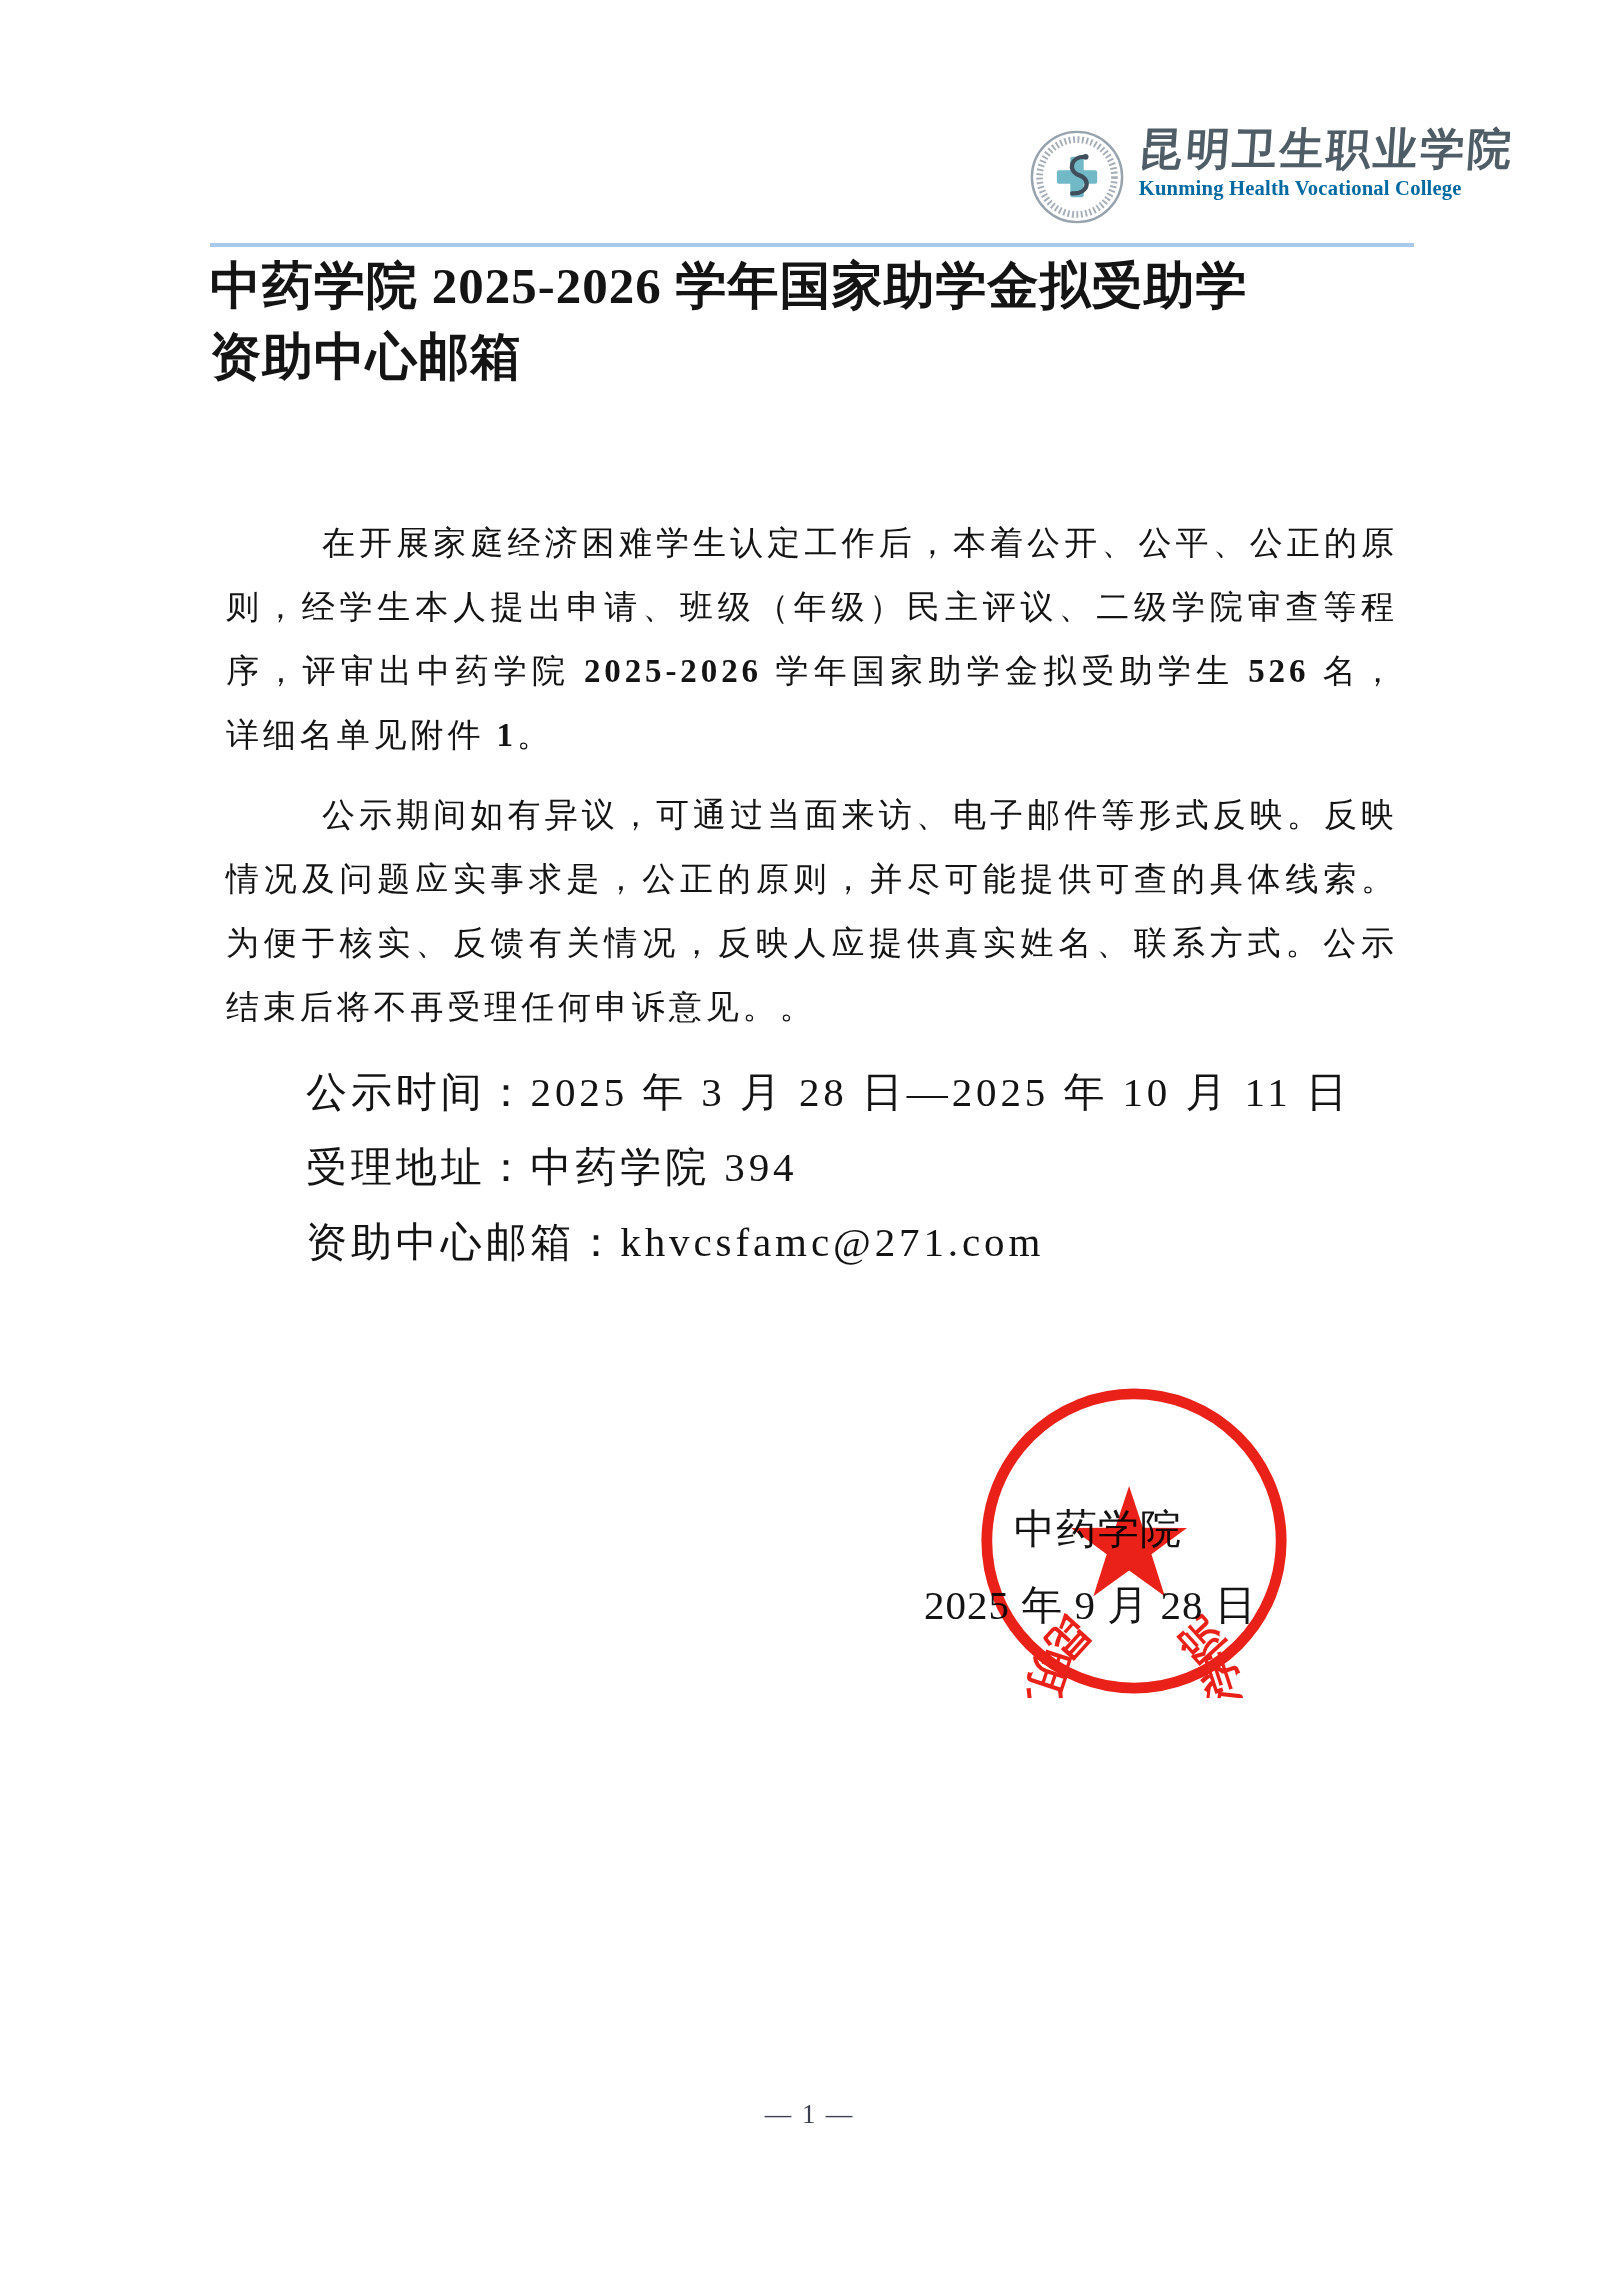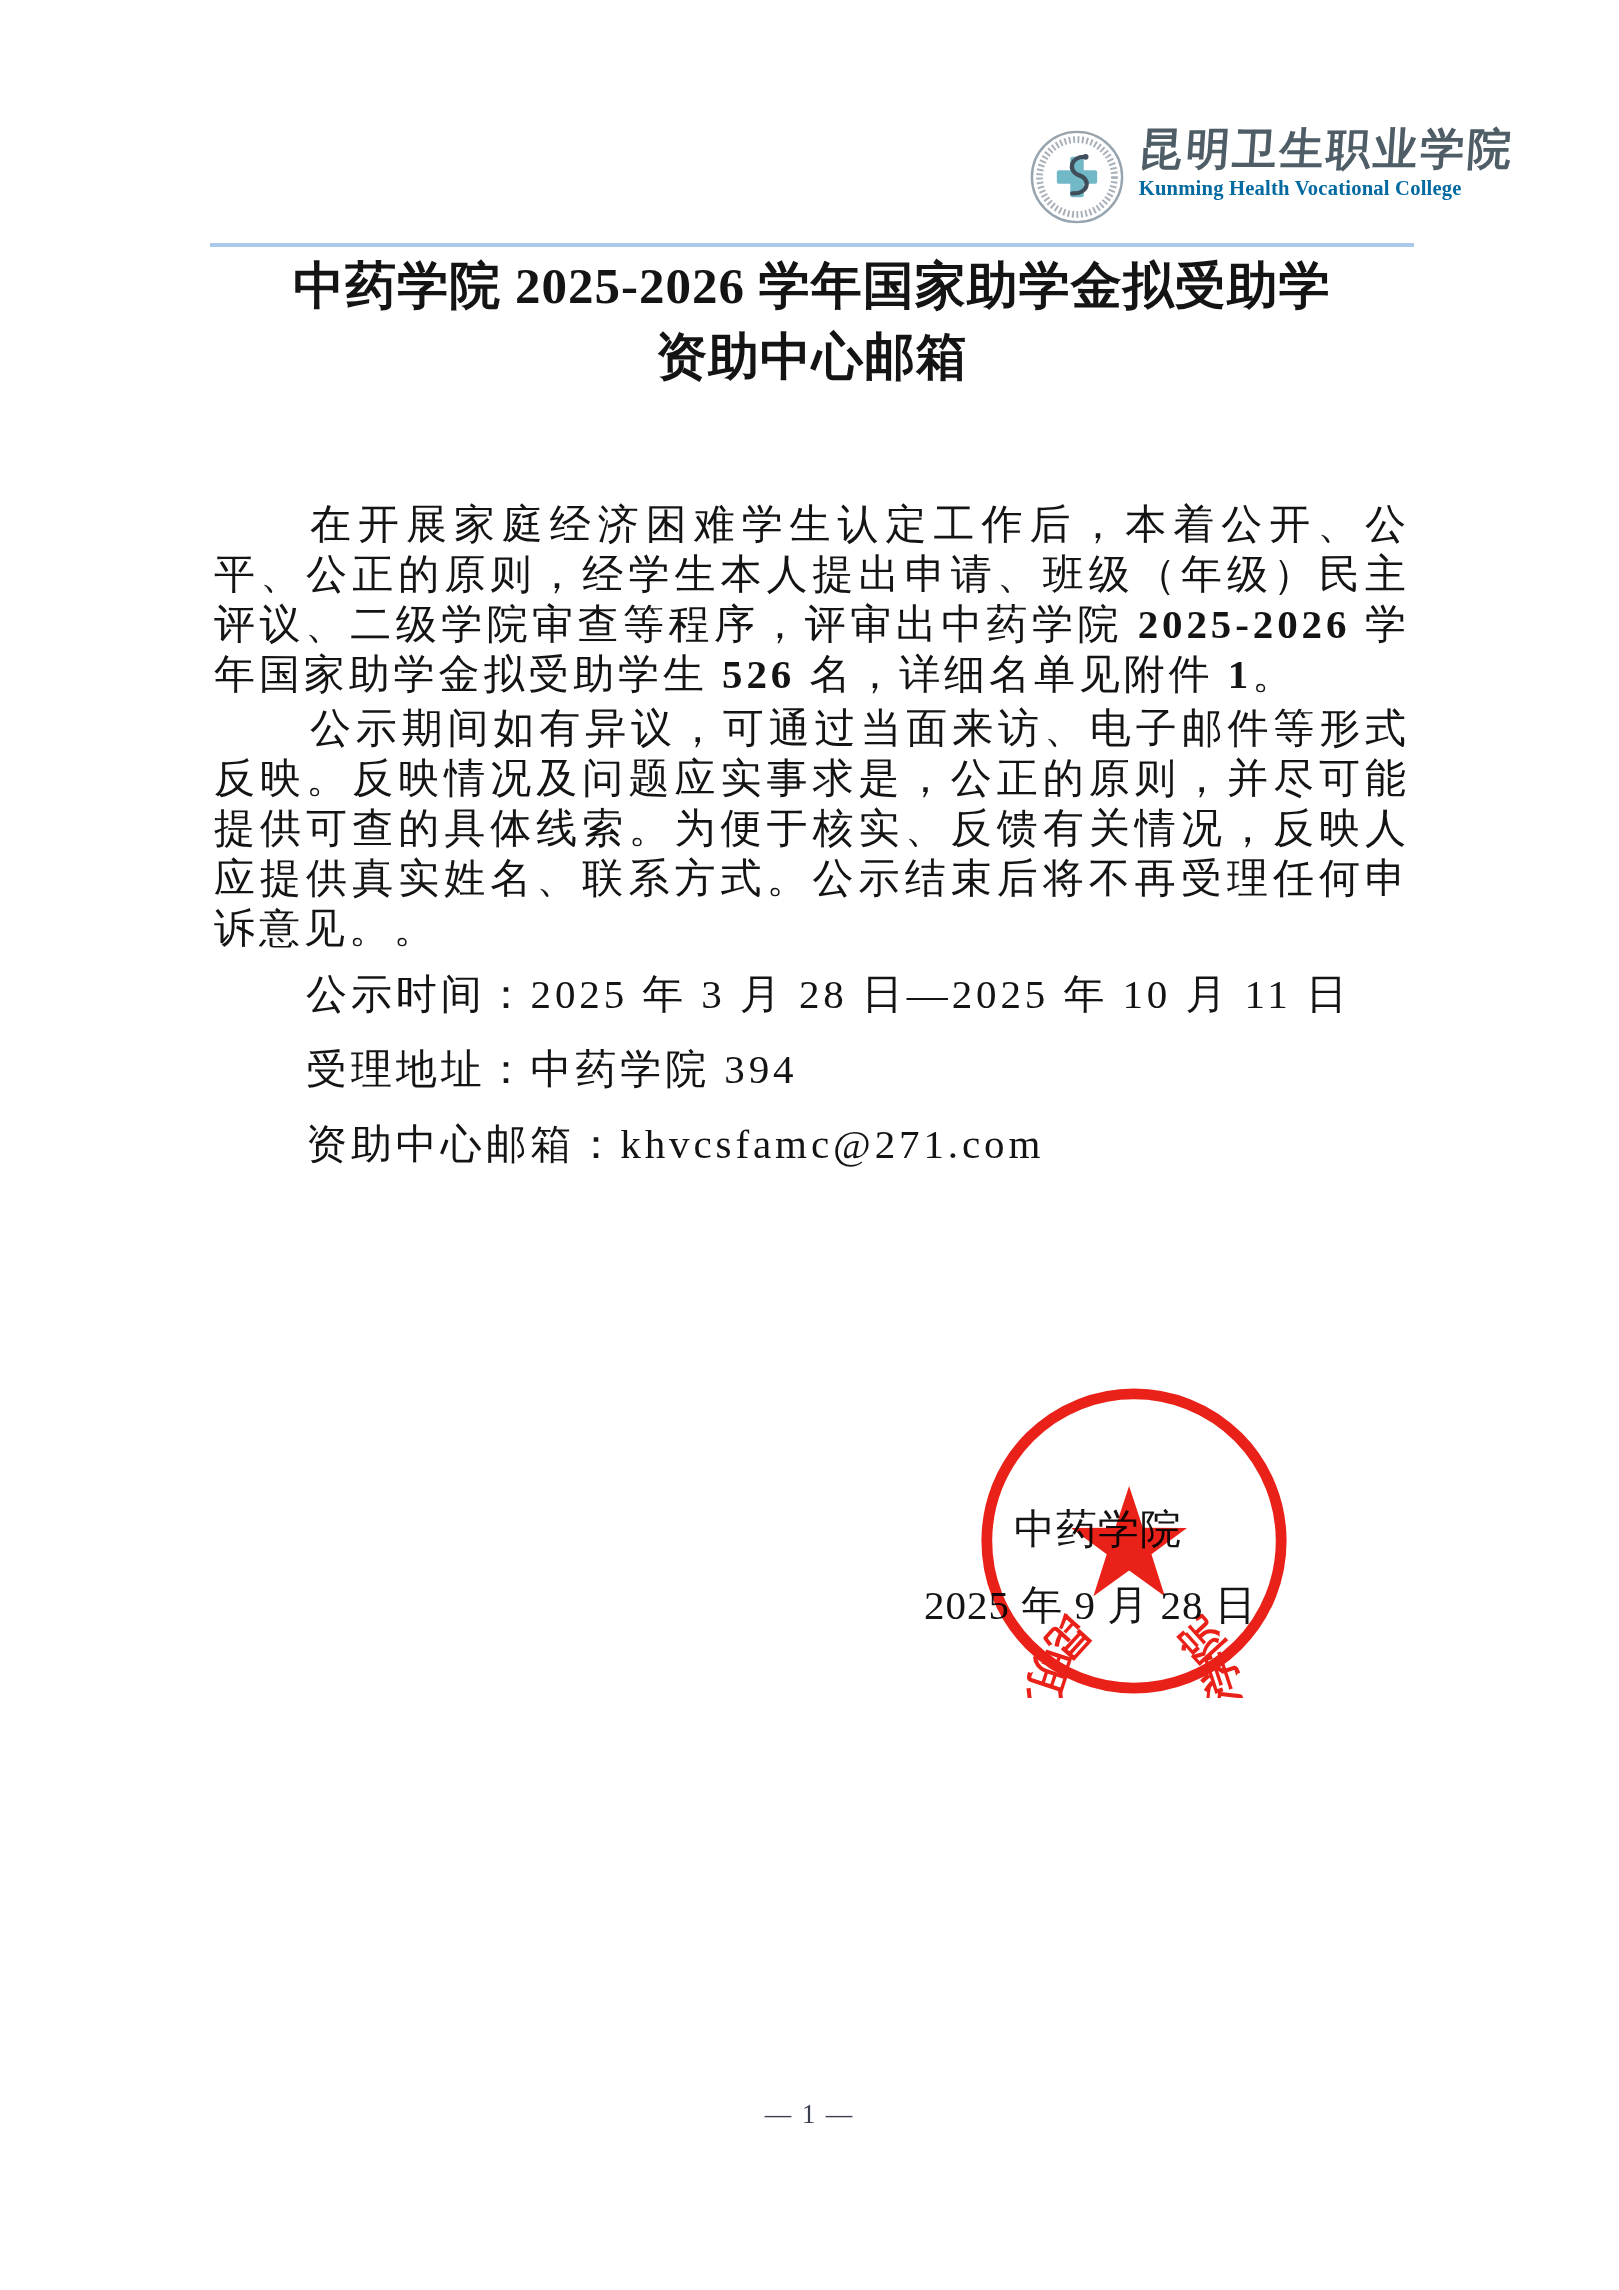--- a/index.html
+++ b/index.html
@@ -13,26 +13,26 @@
   .header-text { display:flex; flex-direction:column; }
   .cn-name {
     font-size:44px; line-height:53px; color:#4f5d66; letter-spacing:2.9px;
     transform:skewX(-4deg); font-weight:bold;
   }
   .en-name { font-size:20.6px; line-height:25.5px; color:#0369a1; font-weight:bold; letter-spacing:0.2px; }
   .rule { position:absolute; left:210px; top:243px; width:1204px; height:3.9px; background:var(--rule_blue,#a9c9ea); }
   
   .title {
     position:absolute; left:210px; top:251px; width:1204px; margin:0;
-    text-align:center; font-size:51px; line-height:71px; font-weight:bold; letter-spacing:1px;
+    font-size:51px; line-height:71px; font-weight:bold; letter-spacing:1px;
   }
   
   .body { position:absolute; left:210px; top:495px; width:1204px; }
   .para {
-    margin:4px; font-size:41px; line-height:50px; letter-spacing:3.9px;
+    margin:16px; font-size:33px; line-height:64px; letter-spacing:3.9px;
     text-align:justify; text-indent:96px;
   }
   .num-bold { font-weight:bold; }
   .info-line { margin:0; font-size:41px; line-height:75px; letter-spacing:3.9px; text-indent:96px; }
   
   .sign-name { position:absolute; left:1014px; top:1502px; font-size:41px; letter-spacing:1px; }
   .sign-date { position:absolute; left:924px; top:1578px; font-size:41px; letter-spacing:1px; }
   .stamp { position:absolute; left:977px; top:1384px; width:314px; height:314px;
            color:var(--stamp_red,#e8150c); mix-blend-mode:multiply; opacity:0.95; }
   .arc-text { font-size:42px; letter-spacing:2px; font-weight:bold; fill:currentColor;

